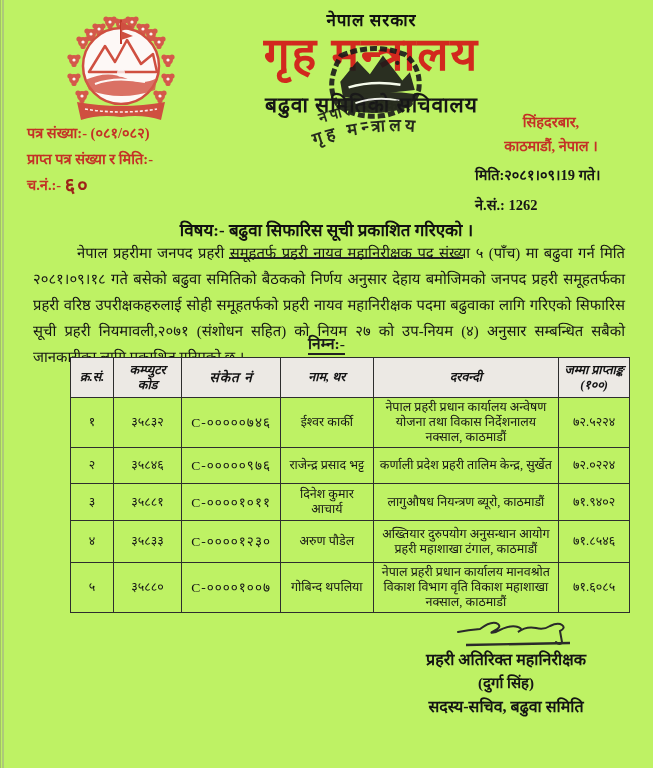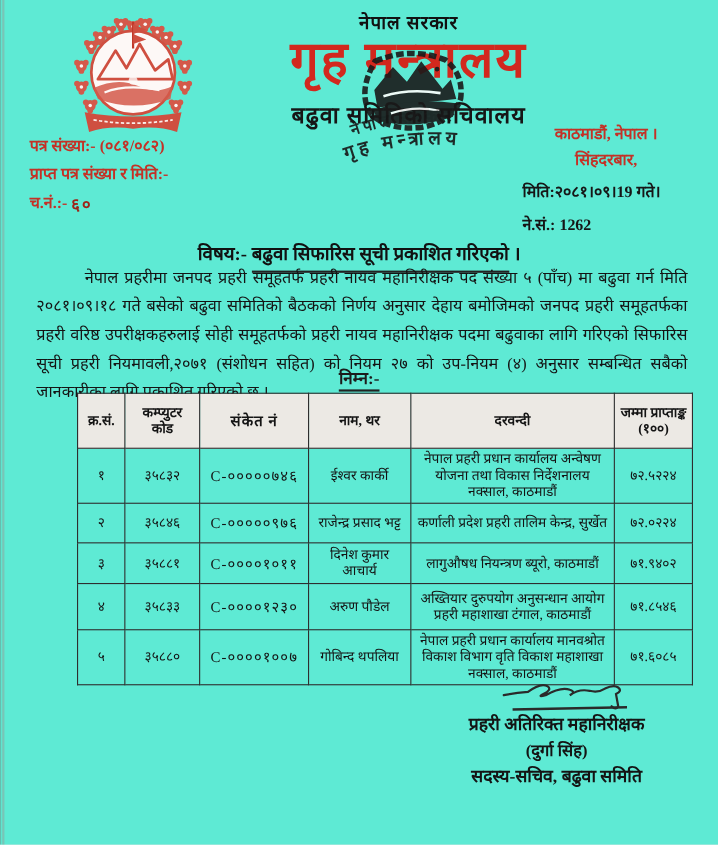--- a/index.html
+++ b/index.html
@@ -1,70 +1,70 @@
 <!DOCTYPE html>
 <html><head>
 <meta charset="utf-8">
 <style>
   html,body{margin:0;padding:0;background:#e9e9e7;}
   .page{
     position:relative;
     width:653px;height:768px;
     margin:0 auto;
-    background:#5eead4;
+    background:#bef264;
     overflow:hidden;
     font-family:"Liberation Serif","DejaVu Serif",serif;
     color:#1c1c1c;
   }
   .scan-edge{position:absolute;left:2px;top:0;bottom:0;width:2px;background:#9a9892;opacity:.45;}
   .scan-edge2{position:absolute;left:0;top:0;bottom:0;width:1px;background:#6f6d68;opacity:.35;}
 
   
   .emblem{position:absolute;left:55px;top:10px;width:132px;height:122px;}
   .govt-line{position:absolute;left:90px;right:0;top:8px;text-align:center;
     font-size:17px;font-weight:bold;letter-spacing:1px;color:#111;}
   .ministry-line{position:absolute;left:90px;right:0;top:30px;text-align:center;
     font-size:46px;font-weight:bold;color:#d2281e;letter-spacing:2px;line-height:1.1;}
   .secretariat-line{position:absolute;left:90px;right:0;top:90px;text-align:center;
     font-size:21px;font-weight:bold;color:#161616;letter-spacing:1px;}
   .stamp{position:absolute;left:283px;top:40px;width:186px;height:118px;opacity:.9;}
 
   
   .meta-left{position:absolute;left:27px;top:120px;color:#c43126;font-size:14.5px;
     font-weight:bold;line-height:26px;}
-  .dispatch-value{font-size:15px;color:#9e2318;letter-spacing:2px;vertical-align:-2px;
+  .dispatch-value{font-size:20px;color:#9e2318;letter-spacing:2px;vertical-align:-2px;
     font-family:"DejaVu Serif",serif;}
   .meta-right{position:absolute;right:26px;top:110px;width:152px;font-size:14.5px;font-weight:bold;}
   .meta-right .red{color:#c43126;text-align:center;line-height:24px;}
   .meta-right .blk{color:#161616;text-align:left;line-height:26px;margin-top:4px;}
 
   
   .subject{position:absolute;left:0;right:0;top:218px;text-align:center;
     font-size:17px;font-weight:bold;color:#111;}
-  .subject .u{border-bottom:2px solid #222;padding-bottom:6px;}
+  .subject .u{border-bottom:2px solid #222;padding-bottom:17px;}
 
   
   .body-par{position:absolute;left:33px;right:28px;top:240px;
     font-size:14.8px;line-height:26px;text-align:justify;text-indent:44px;color:#141414;}
   .nimna{position:absolute;left:0;right:0;top:332px;text-align:center;
     font-size:15.5px;font-weight:bold;}
   .nimna span{border-bottom:2px solid #222;padding-bottom:1px;}
 
   
   table.results{position:absolute;left:70px;top:357px;width:560px;
     border-collapse:collapse;font-size:12.5px;color:#141414;}
   table.results th,table.results td{border:1px solid #2e2e2e;padding:2px 5px;vertical-align:middle;line-height:15px;text-align:center;}
   table.results th{background:#ece9e4;font-weight:bold;text-align:center;}
   .t-c0{width:34px;text-align:center;}
   .t-c1{width:62px;text-align:center;}
   .t-c2{width:90px;text-align:center;font-size:13.5px;letter-spacing:1px;}
   .t-c3{width:92px;text-align:left;}
   .t-c4{width:204px;text-align:left;}
   .t-c5{width:64px;text-align:center;}
-  tr.h-row{height:50px;}
+  tr.h-row{height:40px;font-style:italic;}
   tbody tr:nth-child(1){height:44px;}
   tbody tr:nth-child(2){height:36px;}
   tbody tr:nth-child(3){height:37px;}
   tbody tr:nth-child(4){height:42px;}
   tbody tr:nth-child(5){height:44px;}
 
   
   .sig-script{position:absolute;left:452px;top:612px;width:138px;height:40px;}
   .sig-block{position:absolute;left:388px;top:648px;width:236px;text-align:center;
     font-weight:bold;color:#141414;}
@@ -152,22 +152,22 @@
   <div class="meta-left">
     <div>पत्र संख्या:- (०८१/०८२)</div>
     <div>प्राप्त पत्र संख्या र मिति:-</div>
     <div>
       <span>च.नं.:-</span>
       <span class="dispatch-value">६०</span>
     </div>
   </div>
 
   <div class="meta-right">
+    <div class="red">सिंहदरबार,</div>
     <div class="red">काठमाडौं, नेपाल ।</div>
-    <div class="red">सिंहदरबार,</div>
     <div class="blk">मिति:२०८१।०९।19 गते।</div>
     <div class="blk">ने.सं.: 1262</div>
   </div>
 
   <div class="subject">
     <span>विषय:-</span>
     <span class="u">बढुवा सिफारिस सूची प्रकाशित गरिएको</span>
     <span>।</span>
   </div>
 

